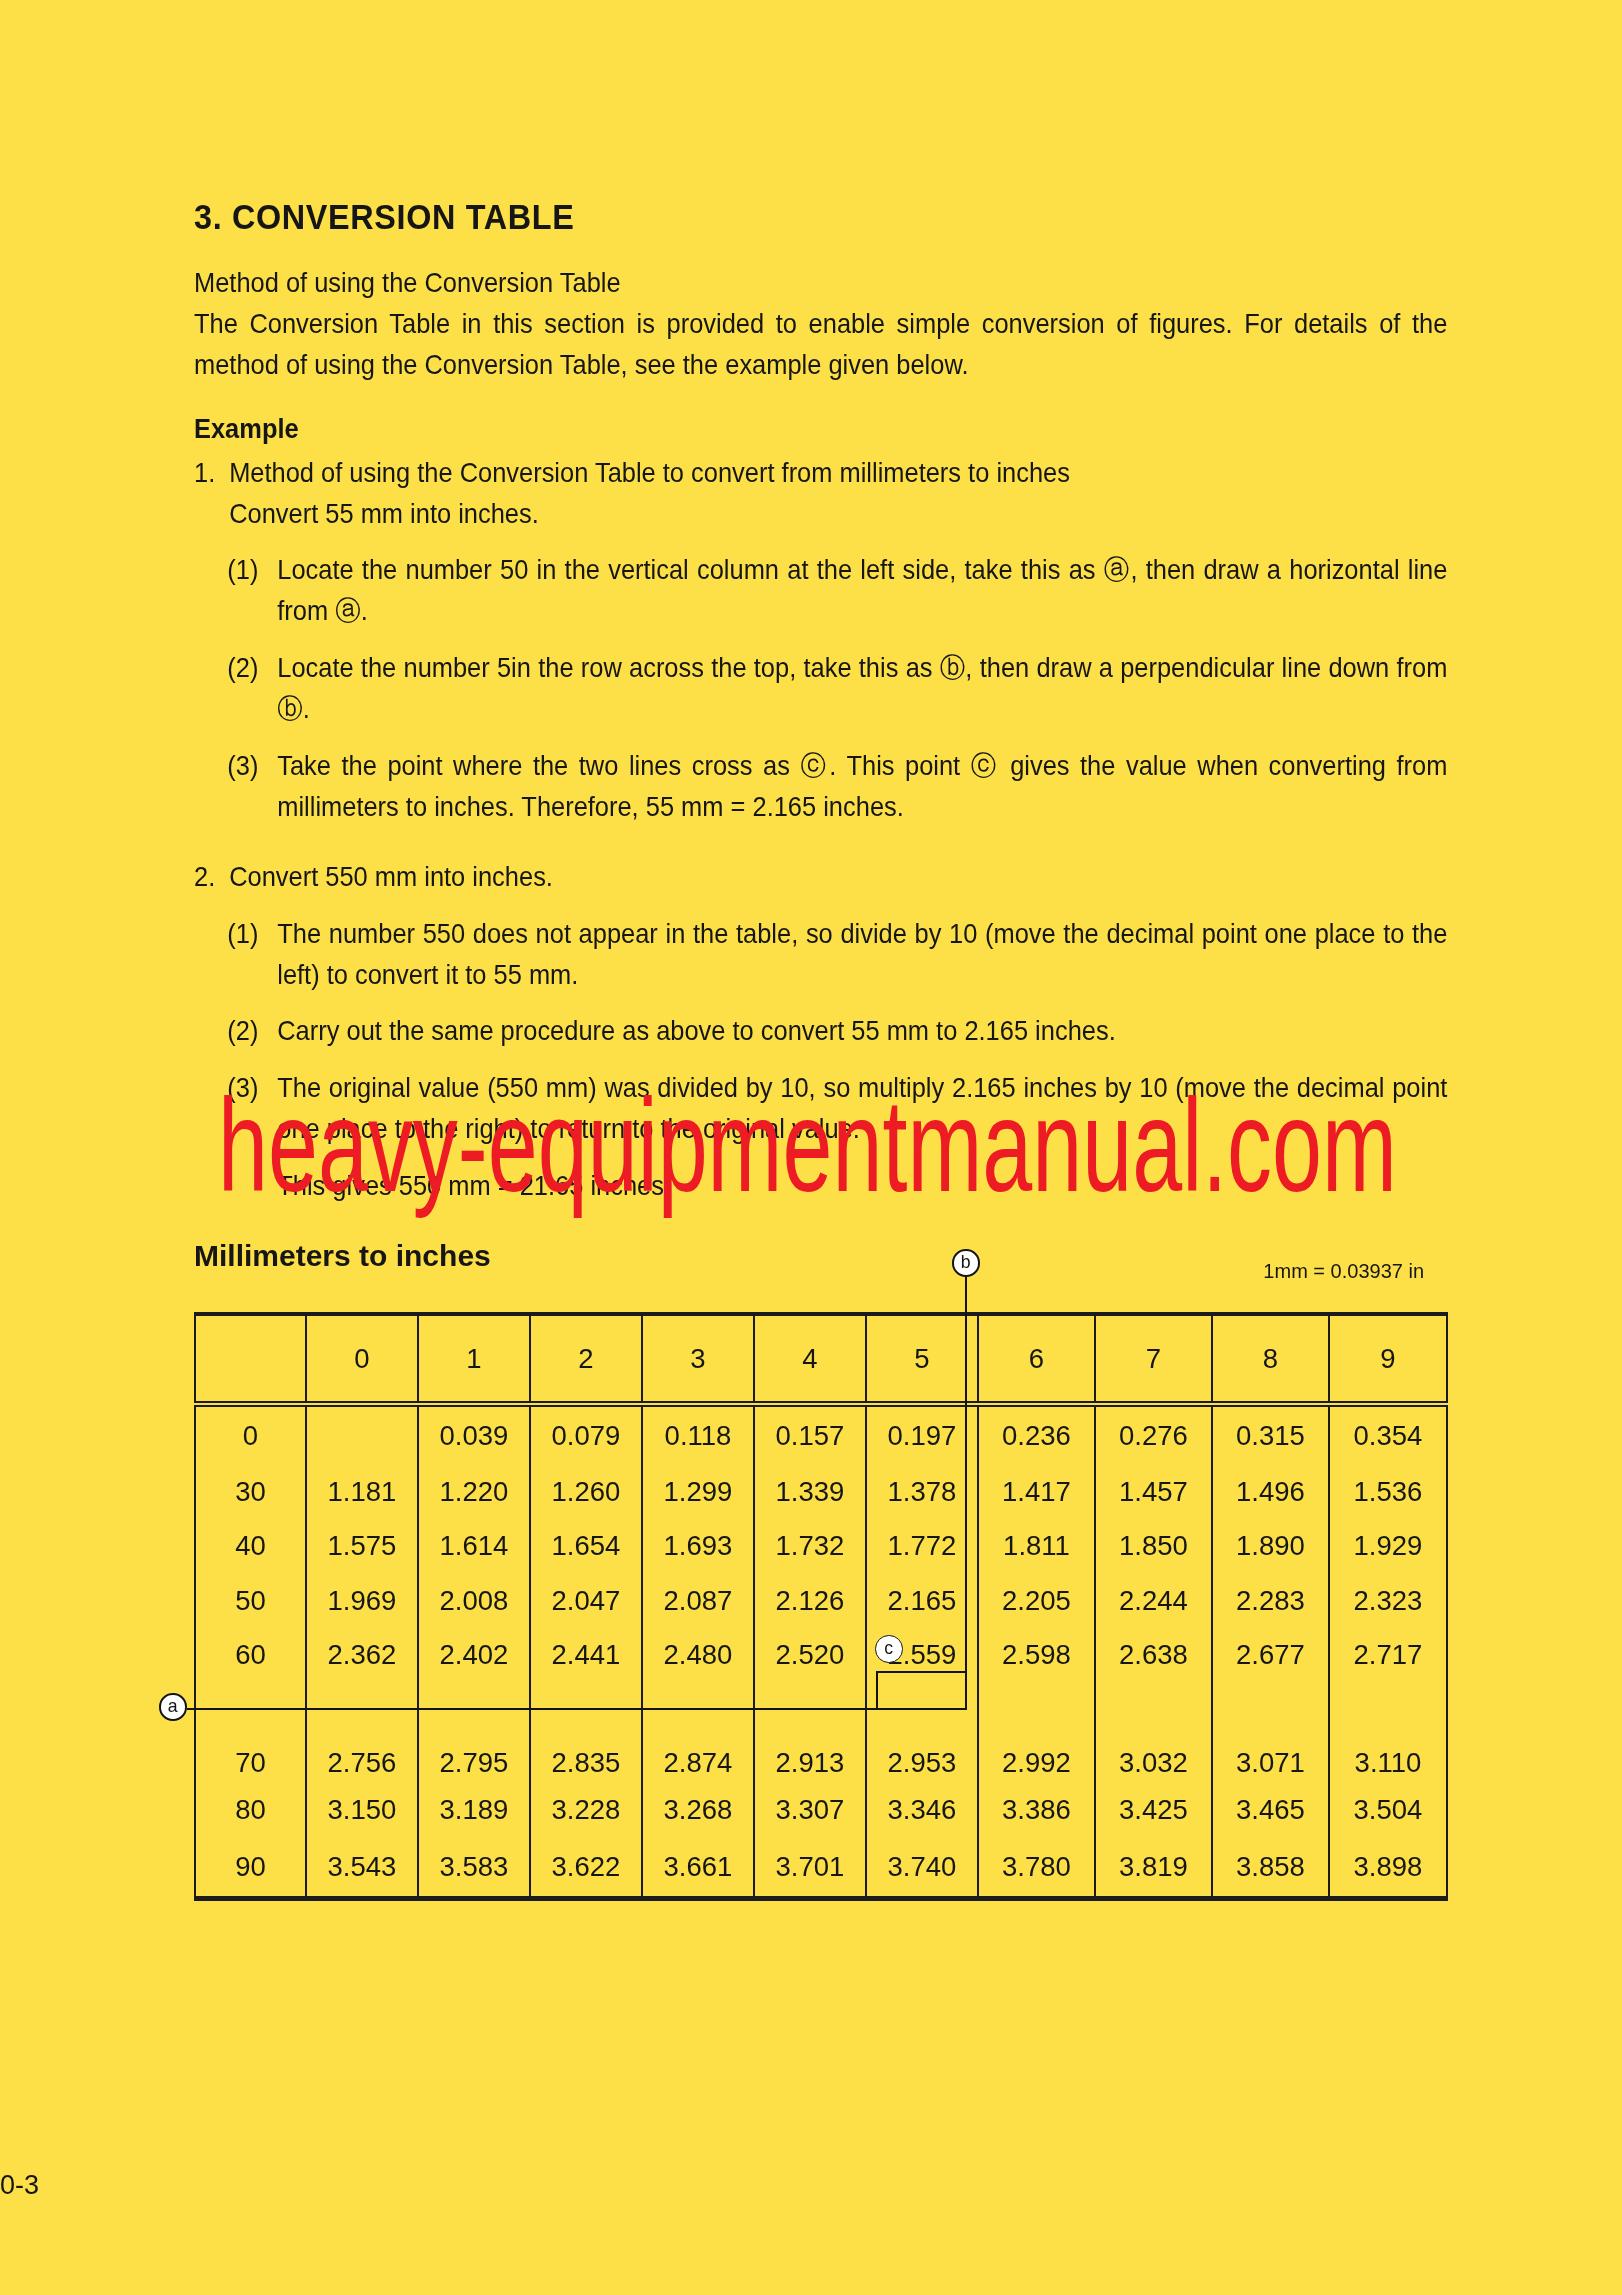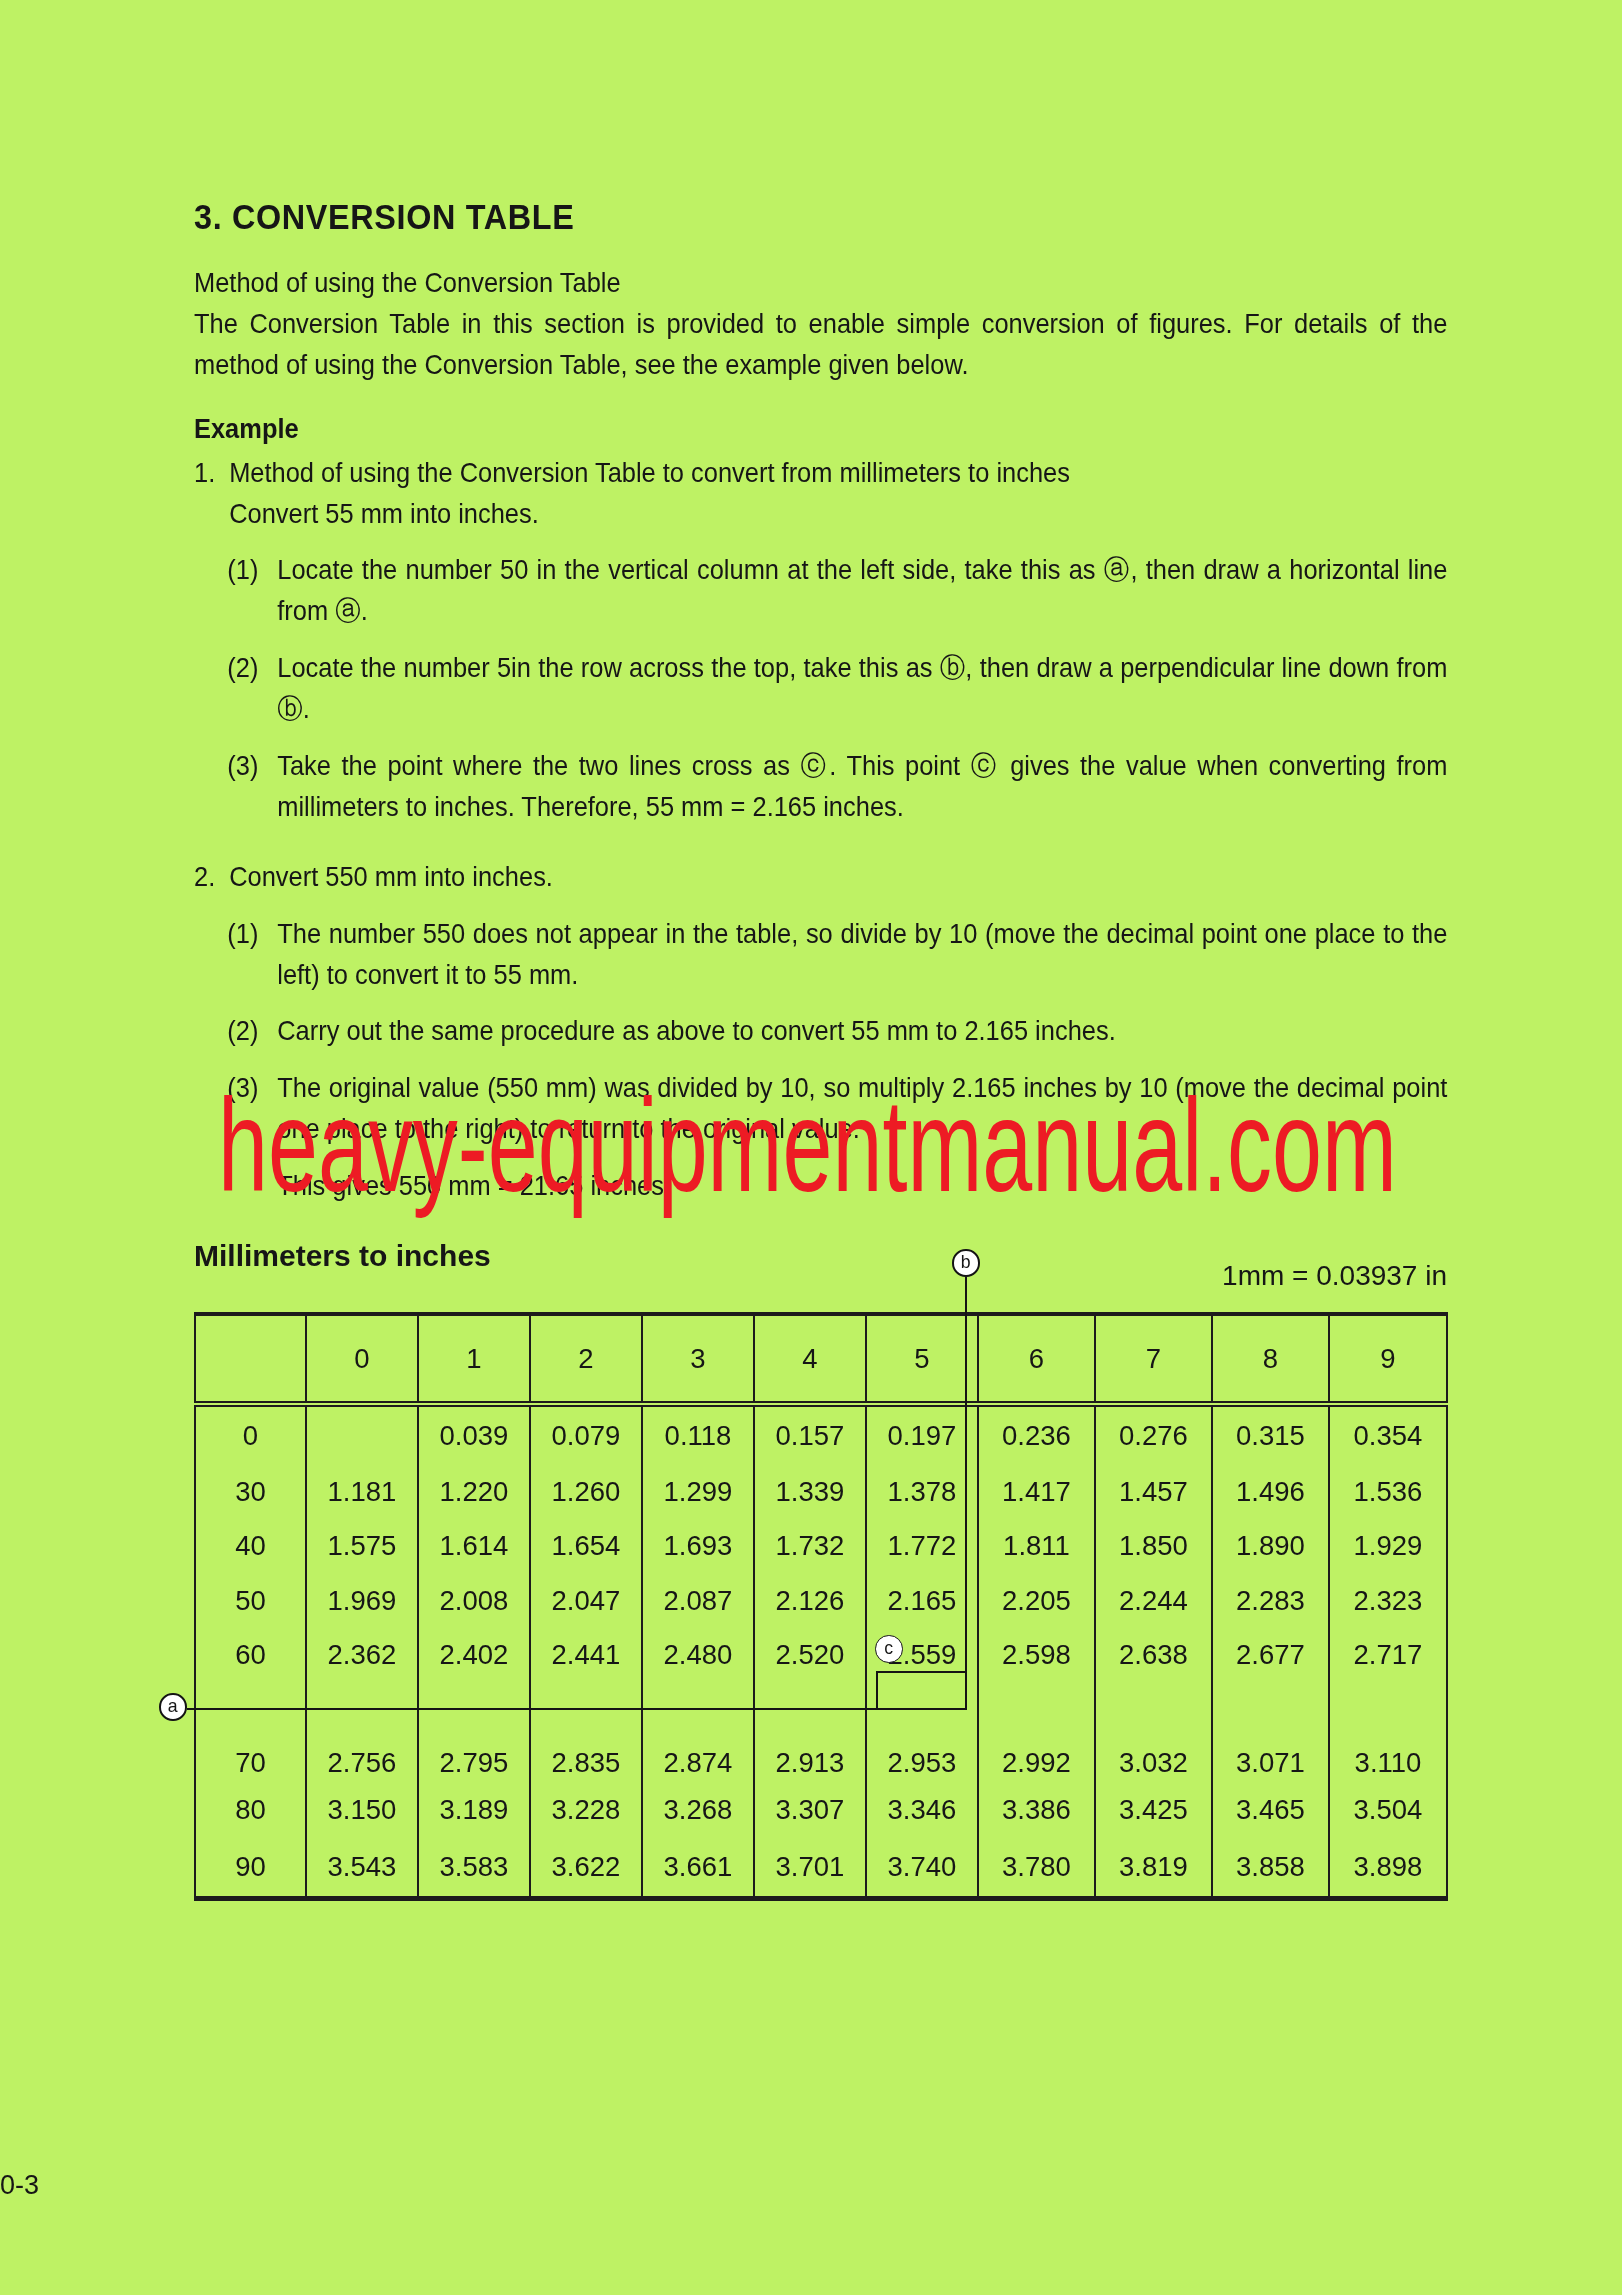--- a/index.html
+++ b/index.html
@@ -1,16 +1,16 @@
 <!DOCTYPE html>
 <html style="font-size:10.5px"><head>
 <meta charset="utf-8">
 <style>
   html,body{margin:0;padding:0;background:#888;}
-  #page{position:relative;width:1623px;height:2295px;background:#bef264;overflow:hidden;
+  #page{position:relative;width:1623px;height:2295px;background:#fde047;overflow:hidden;
         font-family:"Liberation Sans","DejaVu Sans",sans-serif;color:#161616;}
   
   #textcol{position:absolute;left:194px;top:195px;width:1355px;
            transform:scaleX(0.925);transform-origin:top left;
            font-size:27.5px;line-height:41px;}
   .title{font-size:35px;line-height:43px;font-weight:bold;letter-spacing:0.7px;margin-bottom:23.6px;}
   .intro p{margin:0;text-align:justify;}
   .section-head{font-weight:bold;margin:23.6px 0 2.6px 0;}
   .item{display:flex;margin-top:0;}
   .imarker{flex:0 0 38px;}
@@ -18,21 +18,21 @@
   .step{display:flex;margin:15.7px 0 0 36px;}
   .step .marker{flex:0 0 54px;}
   .step .stext{flex:1;text-align:justify;}
   .gap-lg{margin-top:29px;}
   
   #watermark{position:absolute;left:218px;top:1080px;z-index:30;
              font-size:131px;line-height:131px;white-space:nowrap;
              transform:scaleX(0.686);transform-origin:top left;}
   
   #tbl-caption{position:absolute;left:194px;top:1239px;font-size:30px;font-weight:bold;text-align:right;}
-  #tbl-note{position:absolute;left:1047px;top:1260px;width:400px;text-align:right;font-size:28px;}
+  #tbl-note{position:absolute;left:1024px;top:1260px;width:400px;text-align:right;font-size:20px;}
   #conv-table{position:absolute;left:194px;top:1312px;width:1252px;height:589px;
               border-collapse:collapse;table-layout:fixed;font-size:27.5px;}
   #conv-table{border-top:4.6px solid #1c1c1c;border-bottom:5.2px solid #1c1c1c;
               border-left:2px solid #1c1c1c;border-right:2px solid #1c1c1c;}
   #conv-table th,#conv-table td{border-left:2px solid #1c1c1c;text-align:center;
               font-weight:400;padding:0;overflow:hidden;}
   #conv-table thead th{height:85px;border-bottom:6.5px double #1c1c1c;}
   #conv-table tbody tr:nth-child(1) td{height:48px;}
   #conv-table tbody tr:nth-child(n+2):nth-child(-n+5) td{height:46px;}
   #conv-table tbody tr:nth-child(6) td{height:81px;vertical-align:bottom;padding-bottom:2.6px;}

